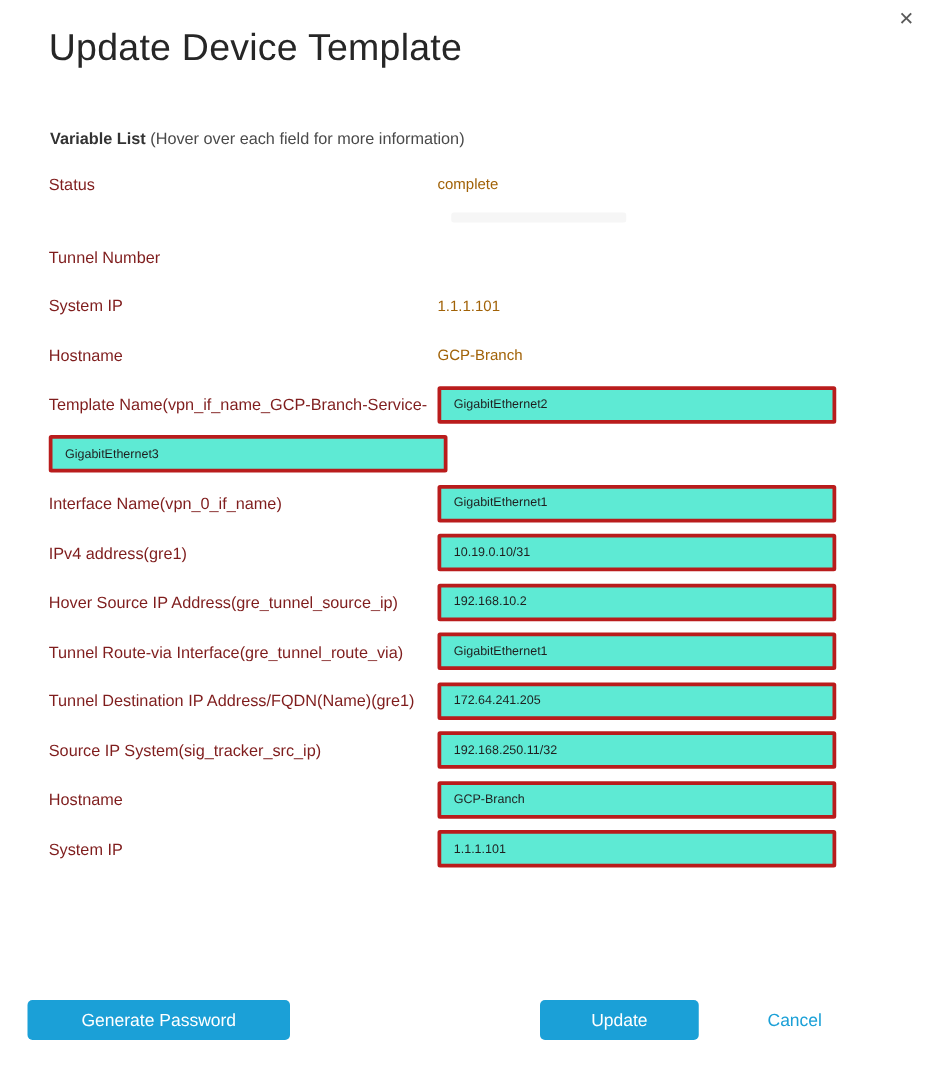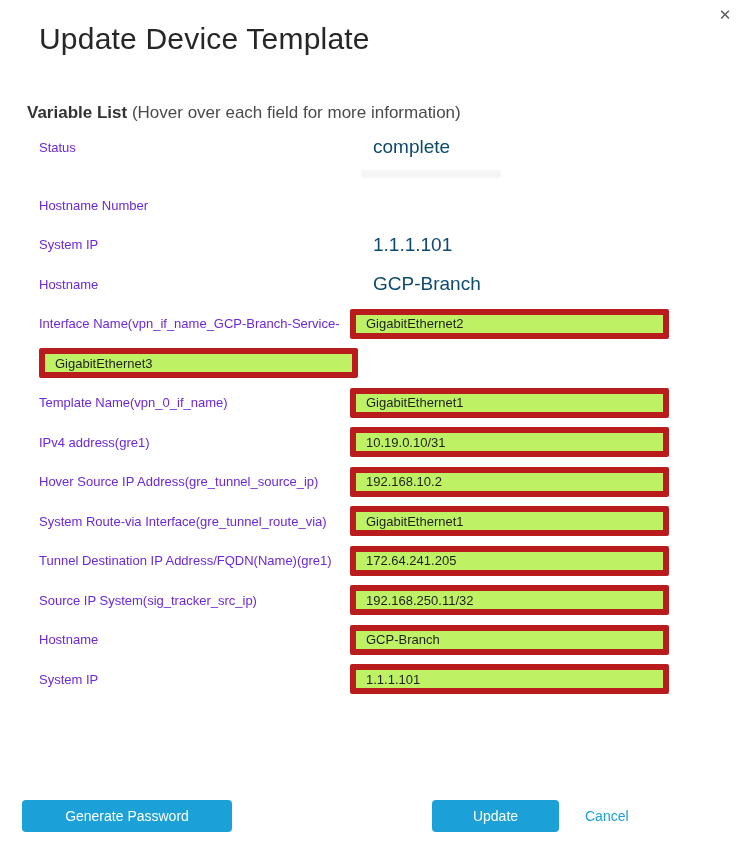--- a/index.html
+++ b/index.html
@@ -36,23 +36,23 @@
     top: 22px;
     font-size: 30px;
     font-weight: 400;
     letter-spacing: 0.2px;
     color: #262626;
     white-space: nowrap;
   }
 
   .section-heading {
     position: absolute;
-    left: 27px;
+    left: 40px;
     top: 103px;
-    font-size: 17px;
+    font-size: 13px;
     color: #3b3b3b;
     white-space: nowrap;
   }
   .section-heading .heading-strong { font-weight: 700; color: #333; }
   .section-heading .heading-note { font-weight: 400; color: #4a4a4a; }
 
   .rows {
     position: absolute;
     left: 39px;
     top: 132px;
@@ -62,45 +62,45 @@
     display: flex;
     align-items: center;
     height: 30px;
     margin-bottom: 9.5px;
   }
   .row.gap-small { margin-bottom: 8px; }
   .row-label {
     width: 311px;
     flex: 0 0 311px;
     font-size: 13px;
-    color: #6d28d9;
+    color: #7f1d1d;
     white-space: nowrap;
     overflow: hidden;
   }
   .row-value {
     flex: 1 1 auto;
     display: flex;
     align-items: center;
     height: 30px;
   }
   .static-value {
-    margin-left: 23px;
-    font-size: 19px;
-    color: #0c4a6e;
+    margin-left: 0;
+    font-size: 12px;
+    color: #a16207;
     white-space: nowrap;
   }
   .var-input {
     width: 319px;
     height: 30px;
-    border: 6px solid #b91c1c;
+    border: 3px solid #b91c1c;
     border-radius: 2px;
-    background: #bef264;
+    background: #5eead4;
     padding: 0 10px;
     font-family: "Liberation Sans", sans-serif;
-    font-size: 13px;
+    font-size: 10px;
     color: #1f1f1f;
     outline: none;
   }
   .artifact-row {
     height: 10px;
     margin-bottom: 10px;
     display: flex;
   }
   .faded-bar {
     margin-left: 322px;
@@ -128,21 +128,21 @@
     font-size: 14px;
     cursor: pointer;
     display: flex;
     align-items: center;
     justify-content: center;
   }
   .btn-generate { left: 22px; width: 210px; }
   .btn-update  { left: 432px; width: 127px; }
   .cancel-link {
     position: absolute;
-    left: 585px;
+    left: 614px;
     top: 0;
     height: 32px;
     display: flex;
     align-items: center;
     color: #1ba0d7;
     font-size: 14px;
     text-decoration: none;
     cursor: pointer;
     white-space: nowrap;
   }
@@ -166,68 +166,68 @@
       <div class="row gap-small">
         <div class="row-label">Status</div>
         <div class="row-value">
           <span class="static-value">complete</span>
         </div>
       </div>
       <div class="artifact-row">
         <div class="faded-bar"></div>
       </div>
       <div class="row">
-        <div class="row-label">Hostname Number</div>
+        <div class="row-label">Tunnel Number</div>
         <div class="row-value">
           <span class="static-value"></span>
         </div>
       </div>
       <div class="row">
         <div class="row-label">System IP</div>
         <div class="row-value">
           <span class="static-value">1.1.1.101</span>
         </div>
       </div>
       <div class="row">
         <div class="row-label">Hostname</div>
         <div class="row-value">
           <span class="static-value">GCP-Branch</span>
         </div>
       </div>
       <div class="row">
-        <div class="row-label">Interface Name(vpn_if_name_GCP-Branch-Service-</div>
+        <div class="row-label">Template Name(vpn_if_name_GCP-Branch-Service-</div>
         <div class="row-value">
           <input class="var-input" type="text" aria-label="Interface Name(vpn_if_name_GCP-Branch-Service-" value="GigabitEthernet2" style="">
         </div>
       </div>
       <div class="row">
         <div class="row-value">
           <input class="var-input" type="text" aria-label="Interface Name(vpn0_if)" value="GigabitEthernet3" style="">
         </div>
       </div>
       <div class="row">
-        <div class="row-label">Template Name(vpn_0_if_name)</div>
+        <div class="row-label">Interface Name(vpn_0_if_name)</div>
         <div class="row-value">
           <input class="var-input" type="text" aria-label="Interface Name(vpn_0_if_name)" value="GigabitEthernet1" style="">
         </div>
       </div>
       <div class="row">
         <div class="row-label">IPv4 address(gre1)</div>
         <div class="row-value">
           <input class="var-input" type="text" aria-label="IPv4 address(gre1)" value="10.19.0.10/31" style="">
         </div>
       </div>
       <div class="row">
         <div class="row-label">Hover Source IP Address(gre_tunnel_source_ip)</div>
         <div class="row-value">
           <input class="var-input" type="text" aria-label="Tunnel Source IP Address(gre_tunnel_source_ip)" value="192.168.10.2" style="">
         </div>
       </div>
       <div class="row">
-        <div class="row-label">System Route-via Interface(gre_tunnel_route_via)</div>
+        <div class="row-label">Tunnel Route-via Interface(gre_tunnel_route_via)</div>
         <div class="row-value">
           <input class="var-input" type="text" aria-label="Tunnel Route-via Interface(gre_tunnel_route_via)" value="GigabitEthernet1" style="">
         </div>
       </div>
       <div class="row">
         <div class="row-label">Tunnel Destination IP Address/FQDN(Name)(gre1)</div>
         <div class="row-value">
           <input class="var-input" type="text" aria-label="Tunnel Destination IP Address/FQDN(Ipsec)(gre1)" value="172.64.241.205" style="">
         </div>
       </div>

